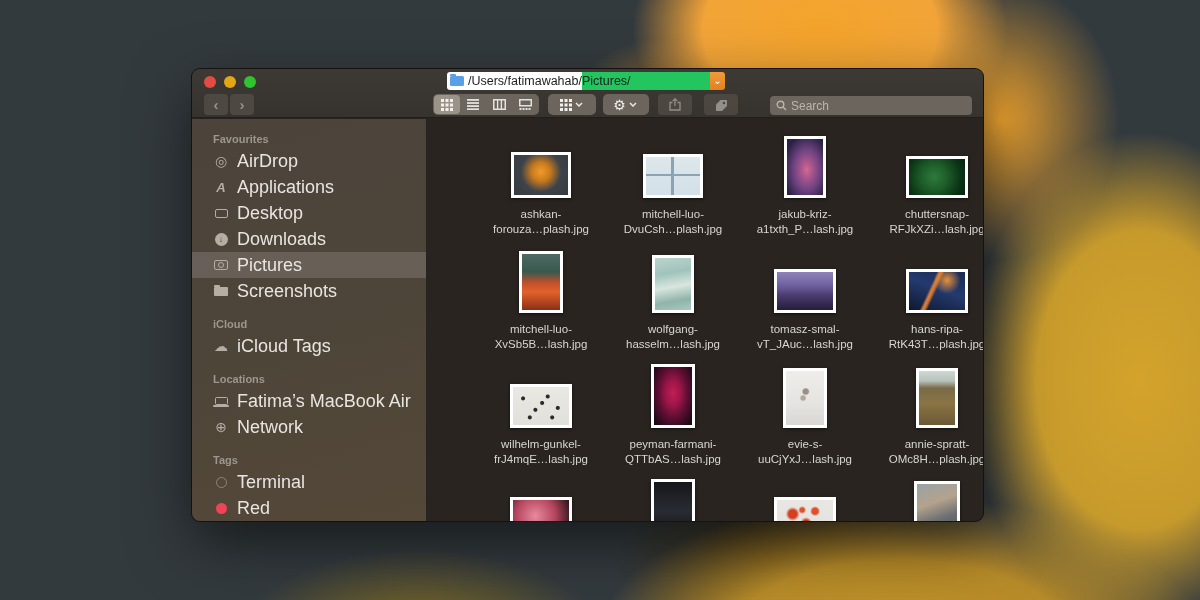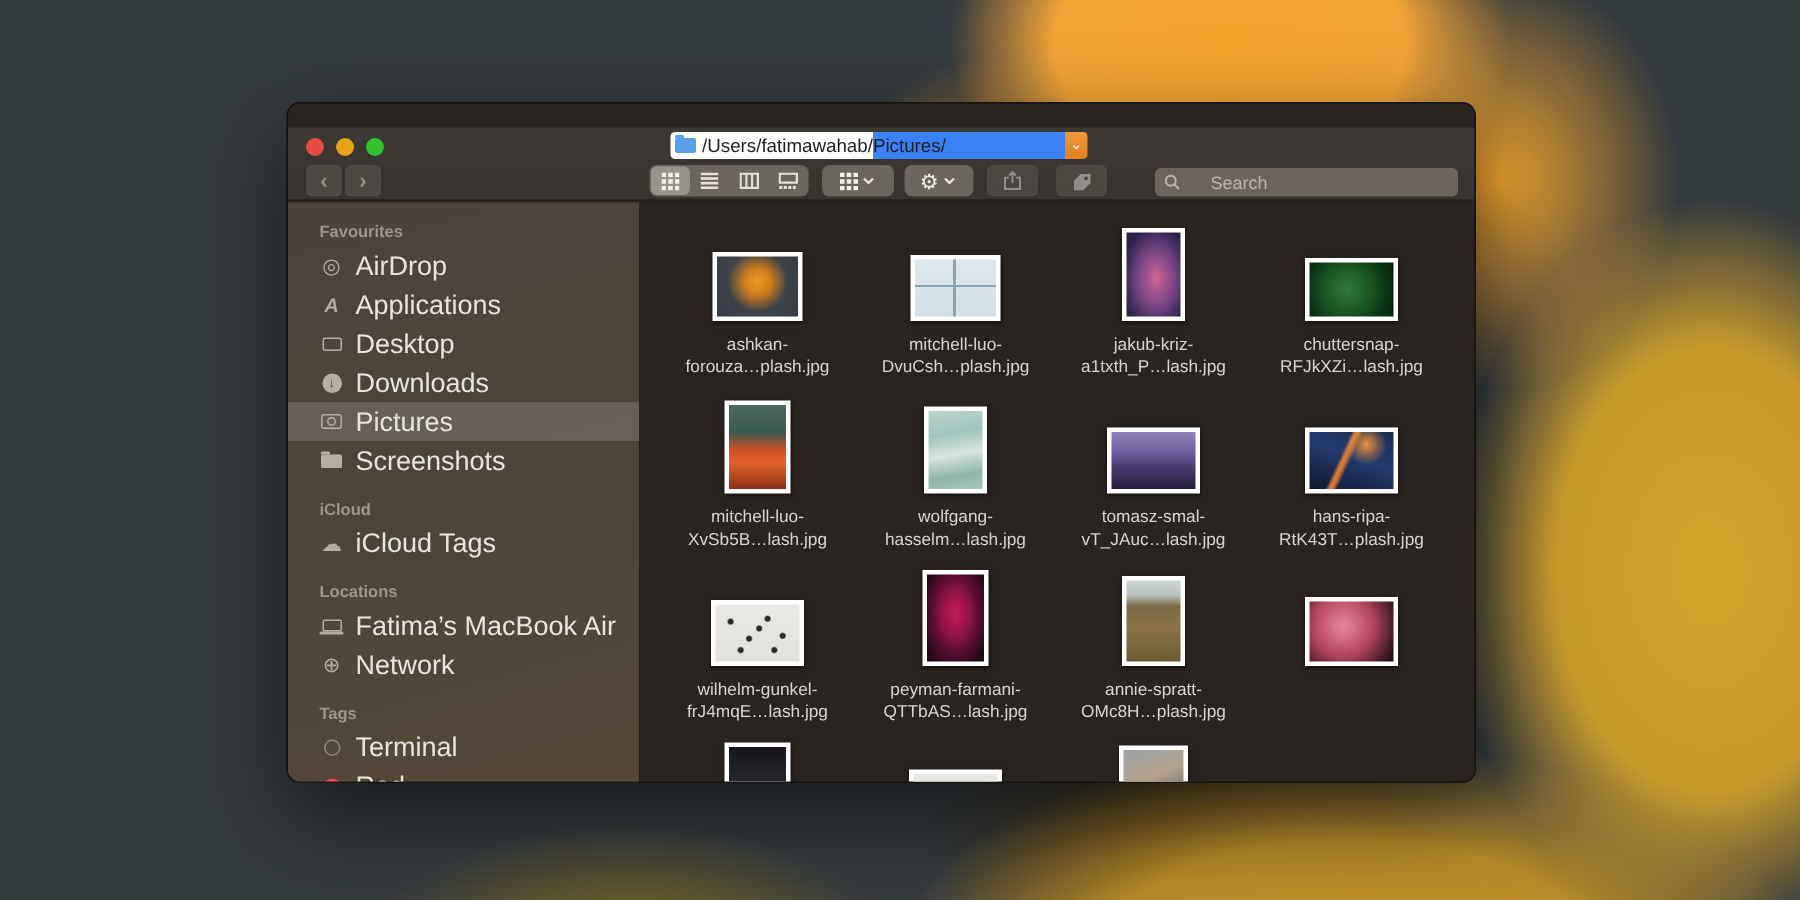--- a/index.html
+++ b/index.html
@@ -18,39 +18,39 @@
       radial-gradient(ellipse 220px 120px at 780px 560px, #3a2c10 0%, rgba(58,44,16,0) 75%);
   }
 
   
   .window {
     position:absolute; left:192px; top:69px; width:791px; height:452px;
     border-radius:8px; overflow:hidden;
     background:#292420;
     box-shadow:0 0 0 1px #15120f, 0 22px 60px rgba(0,0,0,.55);
   }
-  .header { position:absolute; left:0; top:16px; width:100%; height:49px;
+  .header { position:absolute; left:0; top:0; width:100%; height:49px;
     background:linear-gradient(#3c3834,#353ègi130,#34302c);
     background:linear-gradient(#3d3935,#36322e);
     border-bottom:1px solid #221e1a; }
 
   
   .lights { position:absolute; left:12px; top:7px; display:flex; gap:8px; }
   .light { width:12px; height:12px; border-radius:50%; }
 
   
   .addressbar { position:absolute; left:255px; top:3px; height:18px; display:flex; }
   .addr-field { display:flex; align-items:center; width:263px; height:18px;
     background:#fff; border-radius:3px 0 0 3px; padding-left:3px; overflow:hidden;
     font-size:12.5px; color:#1d1d1f; white-space:nowrap; }
   .addr-folder { width:14px; height:10px; background:#5aa0e8; border-radius:1.5px;
     position:relative; margin-right:4px; flex:none; }
   .addr-folder::before { content:""; position:absolute; left:0; top:-2px; width:6px; height:2px;
     background:#5aa0e8; border-radius:1px 1px 0 0; }
-  .addr-sel { background:#3b82f6; height:18px; display:flex; align-items:center; flex:1; }
+  .addr-sel { background:#22c55e; height:18px; display:flex; align-items:center; flex:1; }
   .addr-btn { width:15px; height:18px; background:linear-gradient(#f09a3a,#e2811f);
     border-radius:0 3px 3px 0; color:#fff; font-size:10px; line-height:18px;
     text-align:center; cursor:pointer; }
 
   
   .toolbar { position:absolute; left:0; top:24px; width:100%; height:25px; }
   .tb-btn { position:absolute; top:1px; height:21px; border-radius:4px;
     display:flex; align-items:center; justify-content:center; cursor:pointer; }
   .nav { background:#4e4842; width:24px; color:#968f87; font-size:15px; font-weight:bold; }
   .seg-group { position:absolute; top:1px; height:21px; background:#6b655e; border-radius:5px;
@@ -58,25 +58,25 @@
   .seg { width:26px; height:19px; border-radius:4px; display:flex; align-items:center;
     justify-content:center; cursor:pointer; }
   .seg.sel { background:#9a938a; }
   .chev { font-size:9px; color:#e9e6e2; margin-left:3px; }
   .dim { opacity:.55; }
   .gear-glyph { color:#f1eeea; font-size:14px; line-height:14px; }
 
   
   .search { position:absolute; left:578px; top:3px; width:202px; height:19px;
     background:#6b655e; border-radius:4px; display:flex; align-items:center;
-    padding:0 6px; gap:20px; }
+    padding:0 6px; gap:4px; }
   .search-ph { color:#bbb5ad; font-size:12px; }
 
   
-  .wbody { position:absolute; left:0; top:66px; width:100%; height:402px; display:flex; }
+  .wbody { position:absolute; left:0; top:50px; width:100%; height:402px; display:flex;gap:36px; }
 
   
   .sidebar { width:235px; height:100%;
     background:linear-gradient(165deg,#4c443b 0%,#4e4539 55%,#544838 100%);
     border-right:1px solid #262420; padding-top:8px; flex:none; position:relative; }
   .sec-title { color:#9d968c; font-size:11px; font-weight:bold; padding:6px 0 3px 21px; }
   .sb-item { display:flex; align-items:center; height:26px; padding-left:21px; gap:8px;
     cursor:pointer; }
   .sb-item.sel { background:rgba(255,255,255,.15); }
   .sb-label { color:#e8e5e1; font-size:18px; }
@@ -445,20 +445,31 @@
               </div>
             </div>
           <div class="flabel">
               <div>peyman-farmani-</div>
               <div>QTTbAS…lash.jpg</div>
             </div>
         </div>
         <div class="cell">
           <div class="thumb-zone">
               <div class="frame">
+                <div style="width:38px;height:54px;background-image:radial-gradient(circle at 52% 38%,#9a8f85 0 2.5px,transparent 4px),radial-gradient(circle at 45% 50%,#b0a79d 0 2px,transparent 3.5px),linear-gradient(180deg,#efedea 0%,#e6e4e1 60%,#d9d7d3 100%)"></div>
+              </div>
+            </div>
+          <div class="flabel">
+              <div>evie-s-</div>
+              <div>uuCjYxJ…lash.jpg</div>
+            </div>
+        </div>
+        <div class="cell">
+          <div class="thumb-zone">
+              <div class="frame">
                 <div style="width:36px;height:54px;background:linear-gradient(180deg,#cfd8d3 0%,#b9c3bd 18%,#7a6a48 32%,#8a7445 60%,#6b5835 100%)"></div>
               </div>
             </div>
           <div class="flabel">
               <div>annie-spratt-</div>
               <div>OMc8H…plash.jpg</div>
             </div>
         </div>
 
         <div class="cell">

